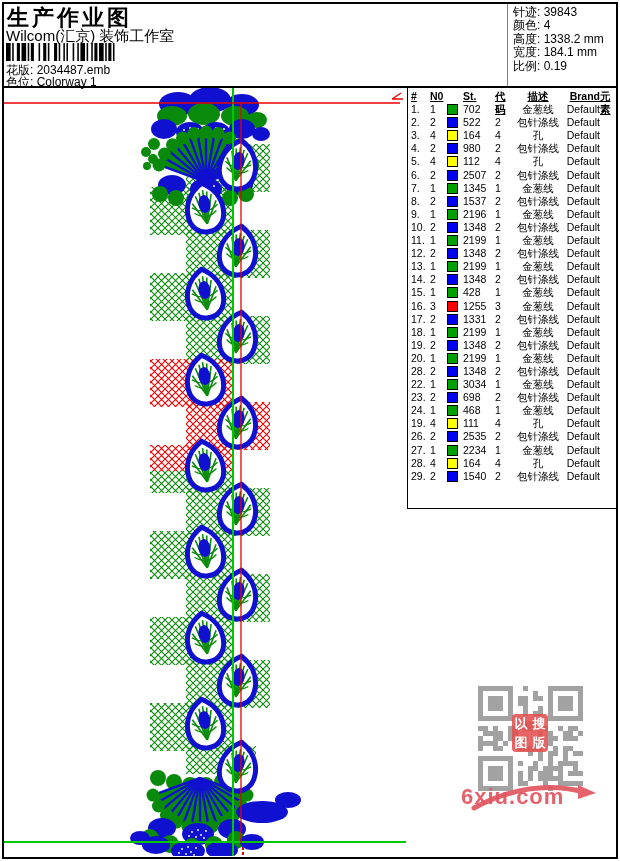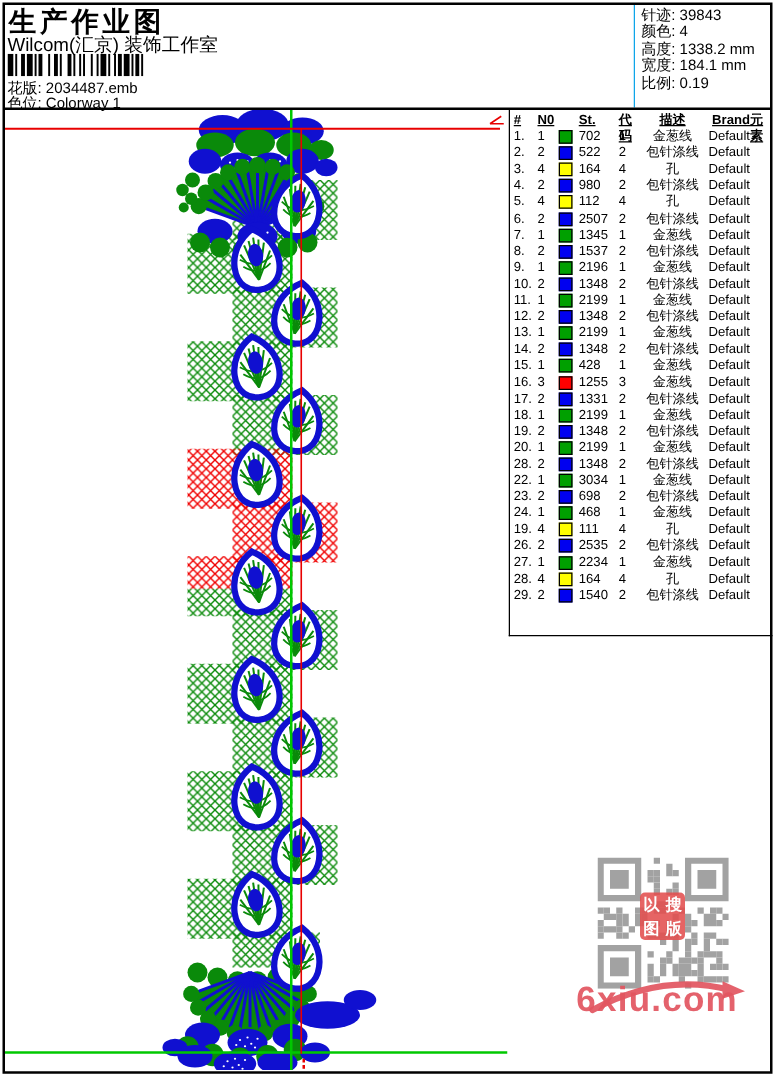--- a/index.html
+++ b/index.html
@@ -26,21 +26,21 @@
         grid-auto-rows:13.1px;font-size:10.5px;line-height:13.1px;}
   .grid .th{font-weight:bold;text-decoration:underline;}
   .grid .num{text-align:left;padding-right:2px;}
   .grid .c5{padding-left:4px;white-space:nowrap;overflow:hidden;text-align:center;}
   .grid .c6{padding-left:3px;text-align:right;}
   .sw{display:inline-block;width:11px;height:11px;border:1px solid #000;margin-top:1px;box-sizing:border-box;}
   .qr{left:478px;top:686px;width:105px;height:105px;opacity:.92;}
   .seal{left:512px;top:714px;width:36px;height:38px;background:rgba(227,78,78,.88);
         border-radius:4px;display:grid;grid-template-columns:1fr 1fr;place-items:center;
         font-size:13px;font-weight:bold;color:#fff;line-height:16px;}
-  .wm{left:461px;top:784px;font-size:28px;font-weight:bold;color:#e25560;letter-spacing:1px;opacity:.92;text-align:right;}
+  .wm{left:461px;top:784px;font-size:22px;font-weight:bold;color:#e25560;letter-spacing:1px;opacity:.92;text-align:right;}
   .swoosh{left:466px;top:768px;opacity:.92;}
 </style>
 </head>
 <body>
 
 <div class="frame"></div>
 
 <div class="abs title">生产作业图</div>
 <div class="abs company">Wilcom(汇京) 装饰工作室</div>
 <svg class="abs barcode" id="barcode" width="150" height="18">

